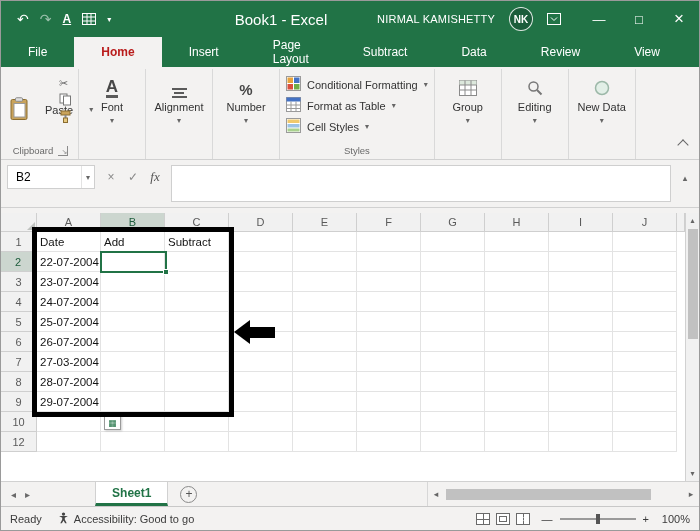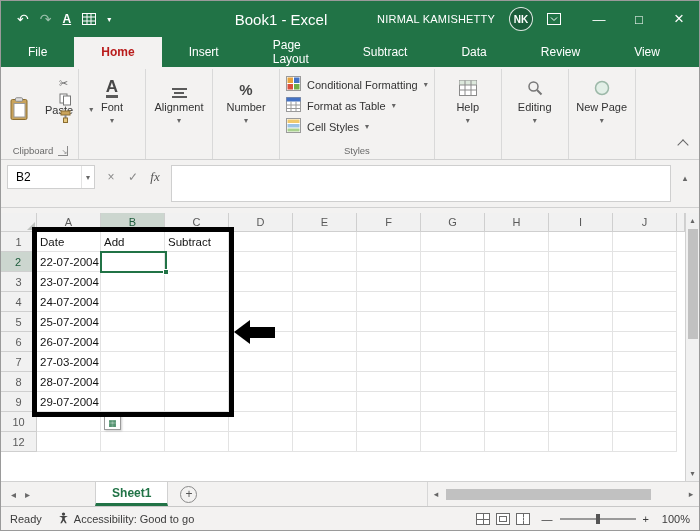--- a/index.html
+++ b/index.html
@@ -350,21 +350,21 @@
         <div class="collapsed-btn">
           <span class="icon-zone">
             <span>
               <svg width="18" height="16">
                   <rect x="0.5" y="0.5" width="17" height="15" fill="#fff" stroke="#8a8a8a"></rect>
                   <rect x="0.5" y="0.5" width="17" height="4.5" fill="#dce8dc"></rect>
                   <path d="M0.5 5 H17.5 M0.5 10 H17.5 M6 0.5 V15.5 M12 0.5 V15.5" stroke="#8a8a8a" fill="none"></path>
                 </svg>
             </span>
           </span>
-          <span>Help</span>
+          <span>Group</span>
           <span class="caret">▾</span>
         </div>
       </div>
     </div>
 
     <div class="rgroup">
       <div class="rgroup-content">
         <div class="collapsed-btn">
           <span class="icon-zone">
             <span>
@@ -383,21 +383,21 @@
     <div class="rgroup">
       <div class="rgroup-content">
         <div class="collapsed-btn">
           <span class="icon-zone">
             <span>
               <svg width="16" height="16">
                   <circle cx="8" cy="8" r="6.5" fill="#e2efe7" stroke="#9cb8a8" stroke-width="1.5"></circle>
                 </svg>
             </span>
           </span>
-          <span>New Page</span>
+          <span>New Data</span>
           <span class="caret">▾</span>
         </div>
       </div>
     </div>
 
     <span class="ribbon-collapse"></span>
   </div>
 
   <div class="formulabar">
     <div class="namebox">

